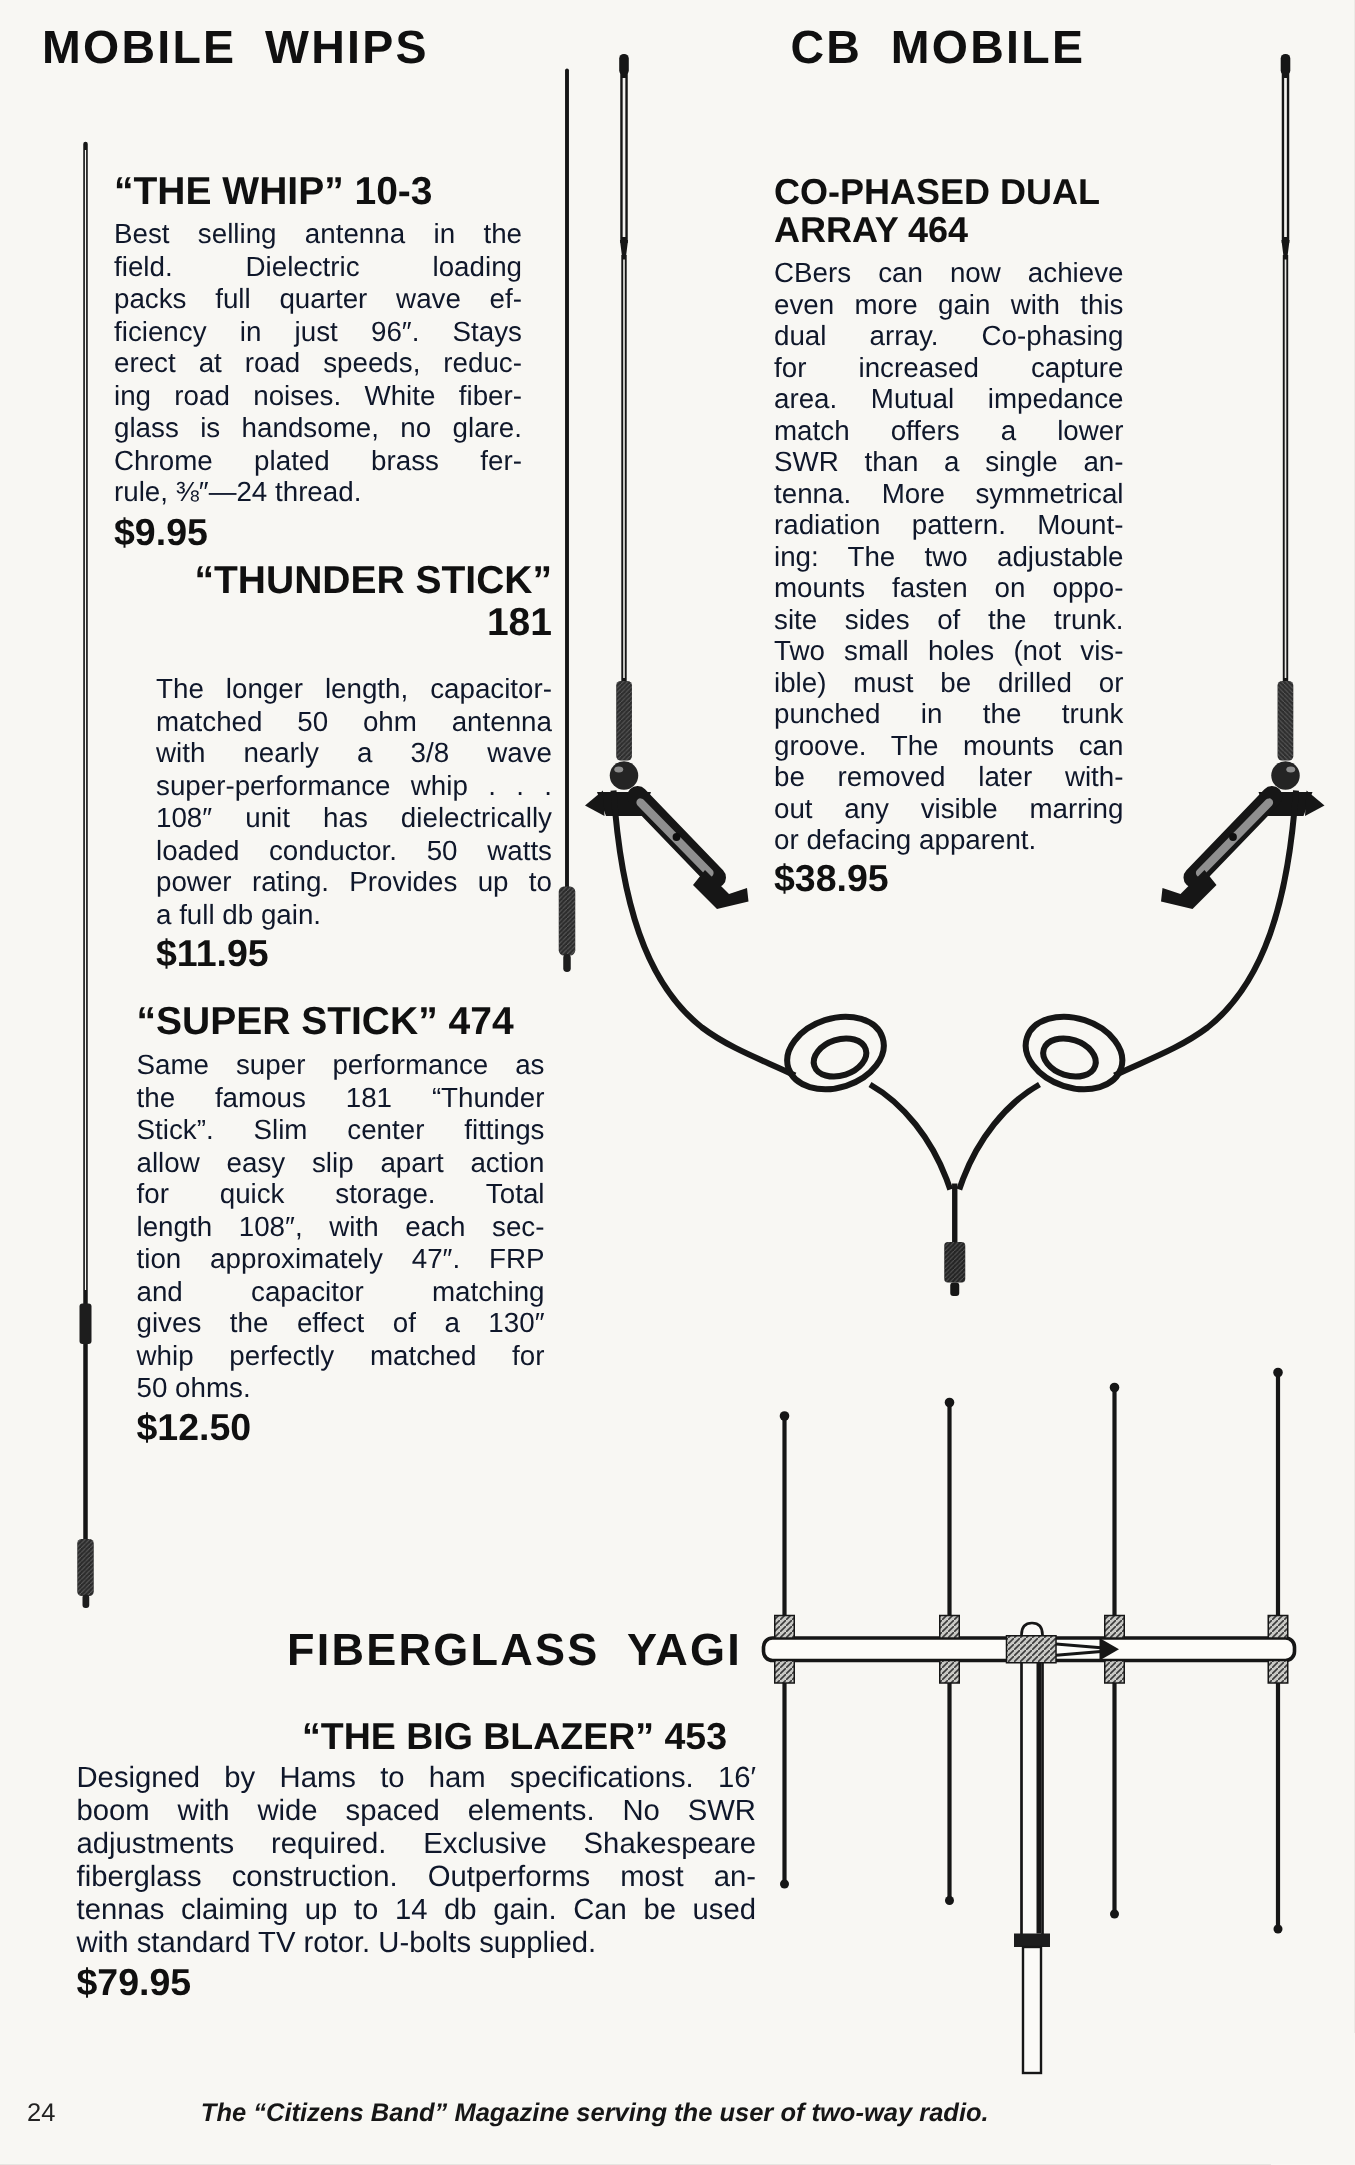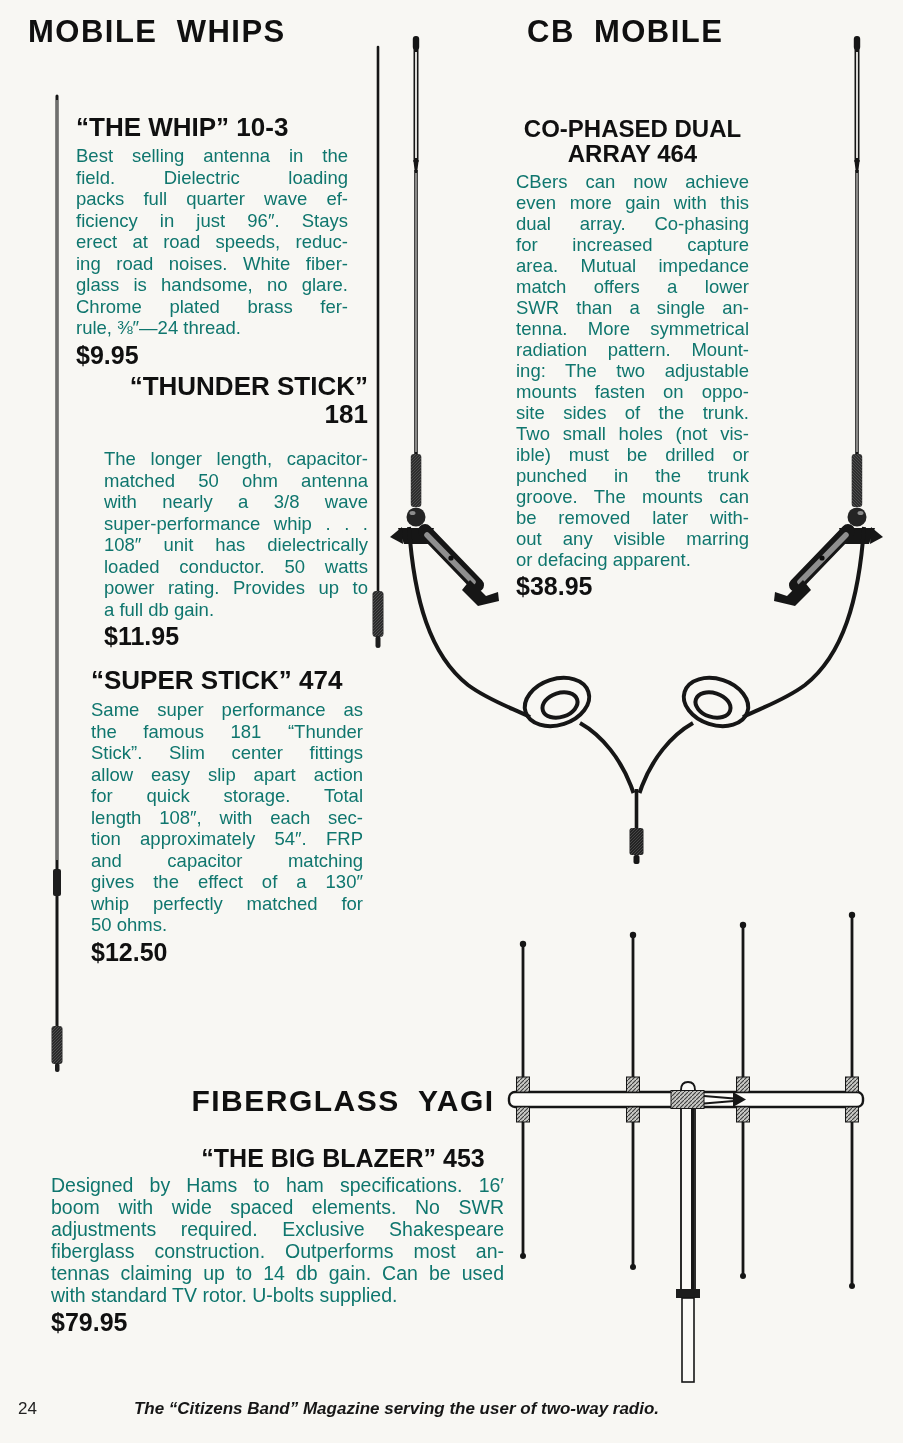--- a/index.html
+++ b/index.html
@@ -6,22 +6,22 @@
   .page {
     position:relative; width:903px; height:1443px; margin:0 auto;
     background:#f8f7f3; color:#1a1a1a;
     font-family:"Liberation Sans", sans-serif;
     overflow:hidden;
     padding-left:37px;
   }
   .abs { position:absolute; }
   .h-main { font-weight:700; font-size:31px; letter-spacing:1.5px; word-spacing:9px; color:#101010; white-space:nowrap; }
   .h-prod { font-weight:700; font-size:26px; color:#101010; line-height:28px; white-space:nowrap; }
-  .h-prod.sm { font-size:24px; line-height:25px;text-align:center; }
-  .bodytxt { font-size:18.5px; line-height:21.5px; color:#0f766e; }
+  .h-prod.sm { font-size:24px; line-height:25px; }
+  .bodytxt { font-size:18.5px; line-height:21.5px; color:#0f172a; }
   .bodytxt.wide { font-size:19.5px; line-height:22px; }
   .bodytxt.rc { line-height:21px; }
   .bodytxt > div { text-align:justify; text-align-last:justify; white-space:nowrap; }
   .bodytxt > div:last-child { text-align-last:left; }
   .price { font-weight:700; font-size:25px; color:#101010; margin-top:2px; }
   .tar { text-align:right; }
   .tac { text-align:center; }
   .footer-num { font-size:17px; color:#222; }
   .footer-tag { font-size:17px; font-weight:700; font-style:italic; color:#161616; }
   svg.art { position:absolute; left:0; top:0; pointer-events:none; }
@@ -177,21 +177,21 @@
 
   <div class="abs" style="left:91px; top:666px; width:272px;">
     <div class="h-prod">“SUPER STICK” 474</div>
     <div class="bodytxt" style="margin-top:5px;">
         <div>Same super performance as</div>
         <div>the famous 181 “Thunder</div>
         <div>Stick”. Slim center fittings</div>
         <div>allow easy slip apart action</div>
         <div>for quick storage. Total</div>
         <div>length 108″, with each sec-</div>
-        <div>tion approximately 54″. FRP</div>
+        <div>tion approximately 47″. FRP</div>
         <div>and capacitor matching</div>
         <div>gives the effect of a 130″</div>
         <div>whip perfectly matched for</div>
         <div>50 ohms.</div>
       </div>
     <div class="price">$12.50</div>
   </div>
 
   <div class="abs" style="left:516px; top:116px; width:233px;">
     <div class="h-prod sm">CO-PHASED DUAL</div>

